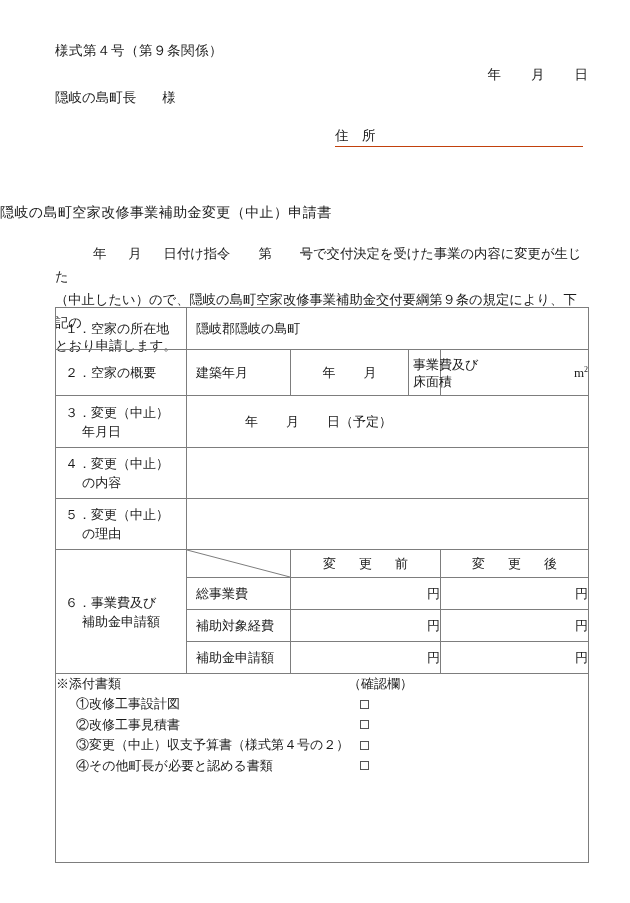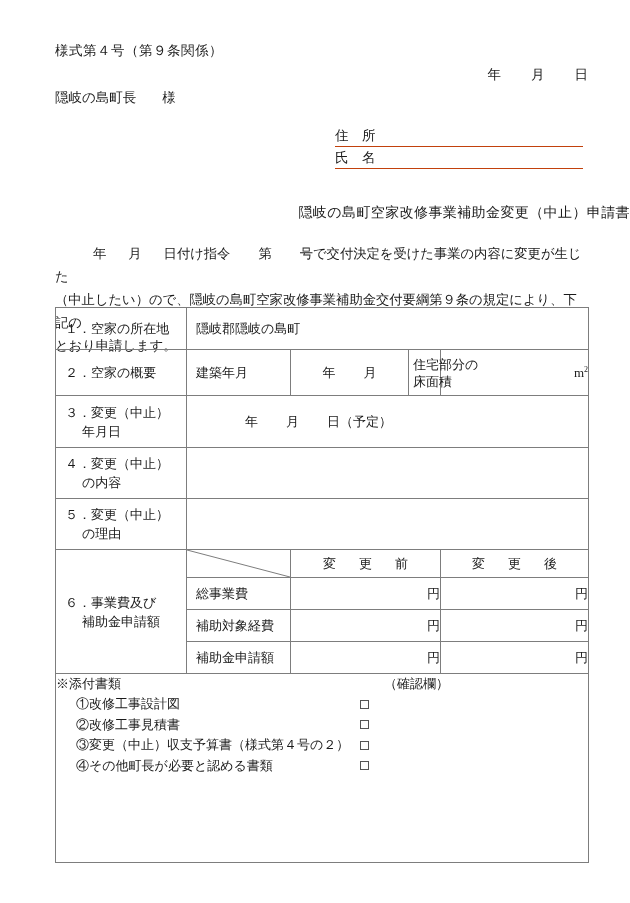--- a/index.html
+++ b/index.html
@@ -81,21 +81,21 @@
     white-space: nowrap;
     overflow: hidden;
   }
 
   
   .doc-title {
     position: absolute;
     left: 0;
     right: 0;
     top: 204px;
-    text-align: right;
+    text-align: left;
     font-size: 14px;
     letter-spacing: 0.4px;
     white-space: nowrap;
   }
 
   
   .body-para {
     position: absolute;
     left: 55px;
     top: 242px;
@@ -189,21 +189,20 @@
     line-height: 20px;
     position: relative;
   }
   .attach-conf {
     position: absolute;
     left: 292px;
     top: 0;
     font-size: 13px;
     line-height: 20px;
     white-space: nowrap;
-    margin-left: 36px;
   }
   .attach-item {
     font-size: 13px;
     line-height: 20.5px;
     padding-left: 20px;
     position: relative;
     white-space: nowrap;
   }
   .chk {
     position: absolute;
@@ -228,24 +227,20 @@
     <span>年</span><span class="sp"></span><span>月</span><span class="sp"></span><span>日</span>
   </div>
 
   <div class="addressee">
     <span>隠岐の島町長</span><span class="gap"></span><span>様</span>
   </div>
 
   <div class="applicant">
     <div class="app-row">
       <span class="app-label">住　所</span>
-      <span class="app-value"></span>
-    </div>
-    <div class="app-row">
-      <span class="app-label">氏　名</span>
       <span class="app-value"></span>
     </div>
   </div>
 
   <div class="doc-title">隠岐の島町空家改修事業補助金変更（中止）申請書</div>
 
   <div class="body-para">
     <span class="indent"></span><span>年</span><span class="sp-s"></span><span>月</span><span class="sp-s"></span><span>日付け指令</span><span class="sp-m"></span><span>第</span><span class="sp-m"></span><span>号で交付決定を受けた事業の内容に変更が生じた</span><br>
     <span>（中止したい）ので、隠岐の島町空家改修事業補助金交付要綱第９条の規定により、下記の</span><br>
     <span>とおり申請します。</span>
@@ -275,21 +270,21 @@
           <div class="cell-pad lbl">２．空家の概要</div>
         </td>
         <td>
           <div class="cell-pad lbl">建築年月</div>
         </td>
         <td class="ctr">
           <span class="date-inline"><span>年</span><span class="sp"></span><span>月</span></span>
         </td>
         <td colspan="1" style="width:68px">
           <div class="two-line" style="white-space:nowrap;padding:0 4px;">
-            <span>住宅部分の</span><br>
+            <span>事業費及び</span><br>
             <span>床面積</span>
           </div>
         </td>
         <td class="right">
           <span class="unit-sup"><span>m</span><sup>2</sup></span>
         </td>
       </tr>
 
       <tr class="row-h-3">
         <td>

